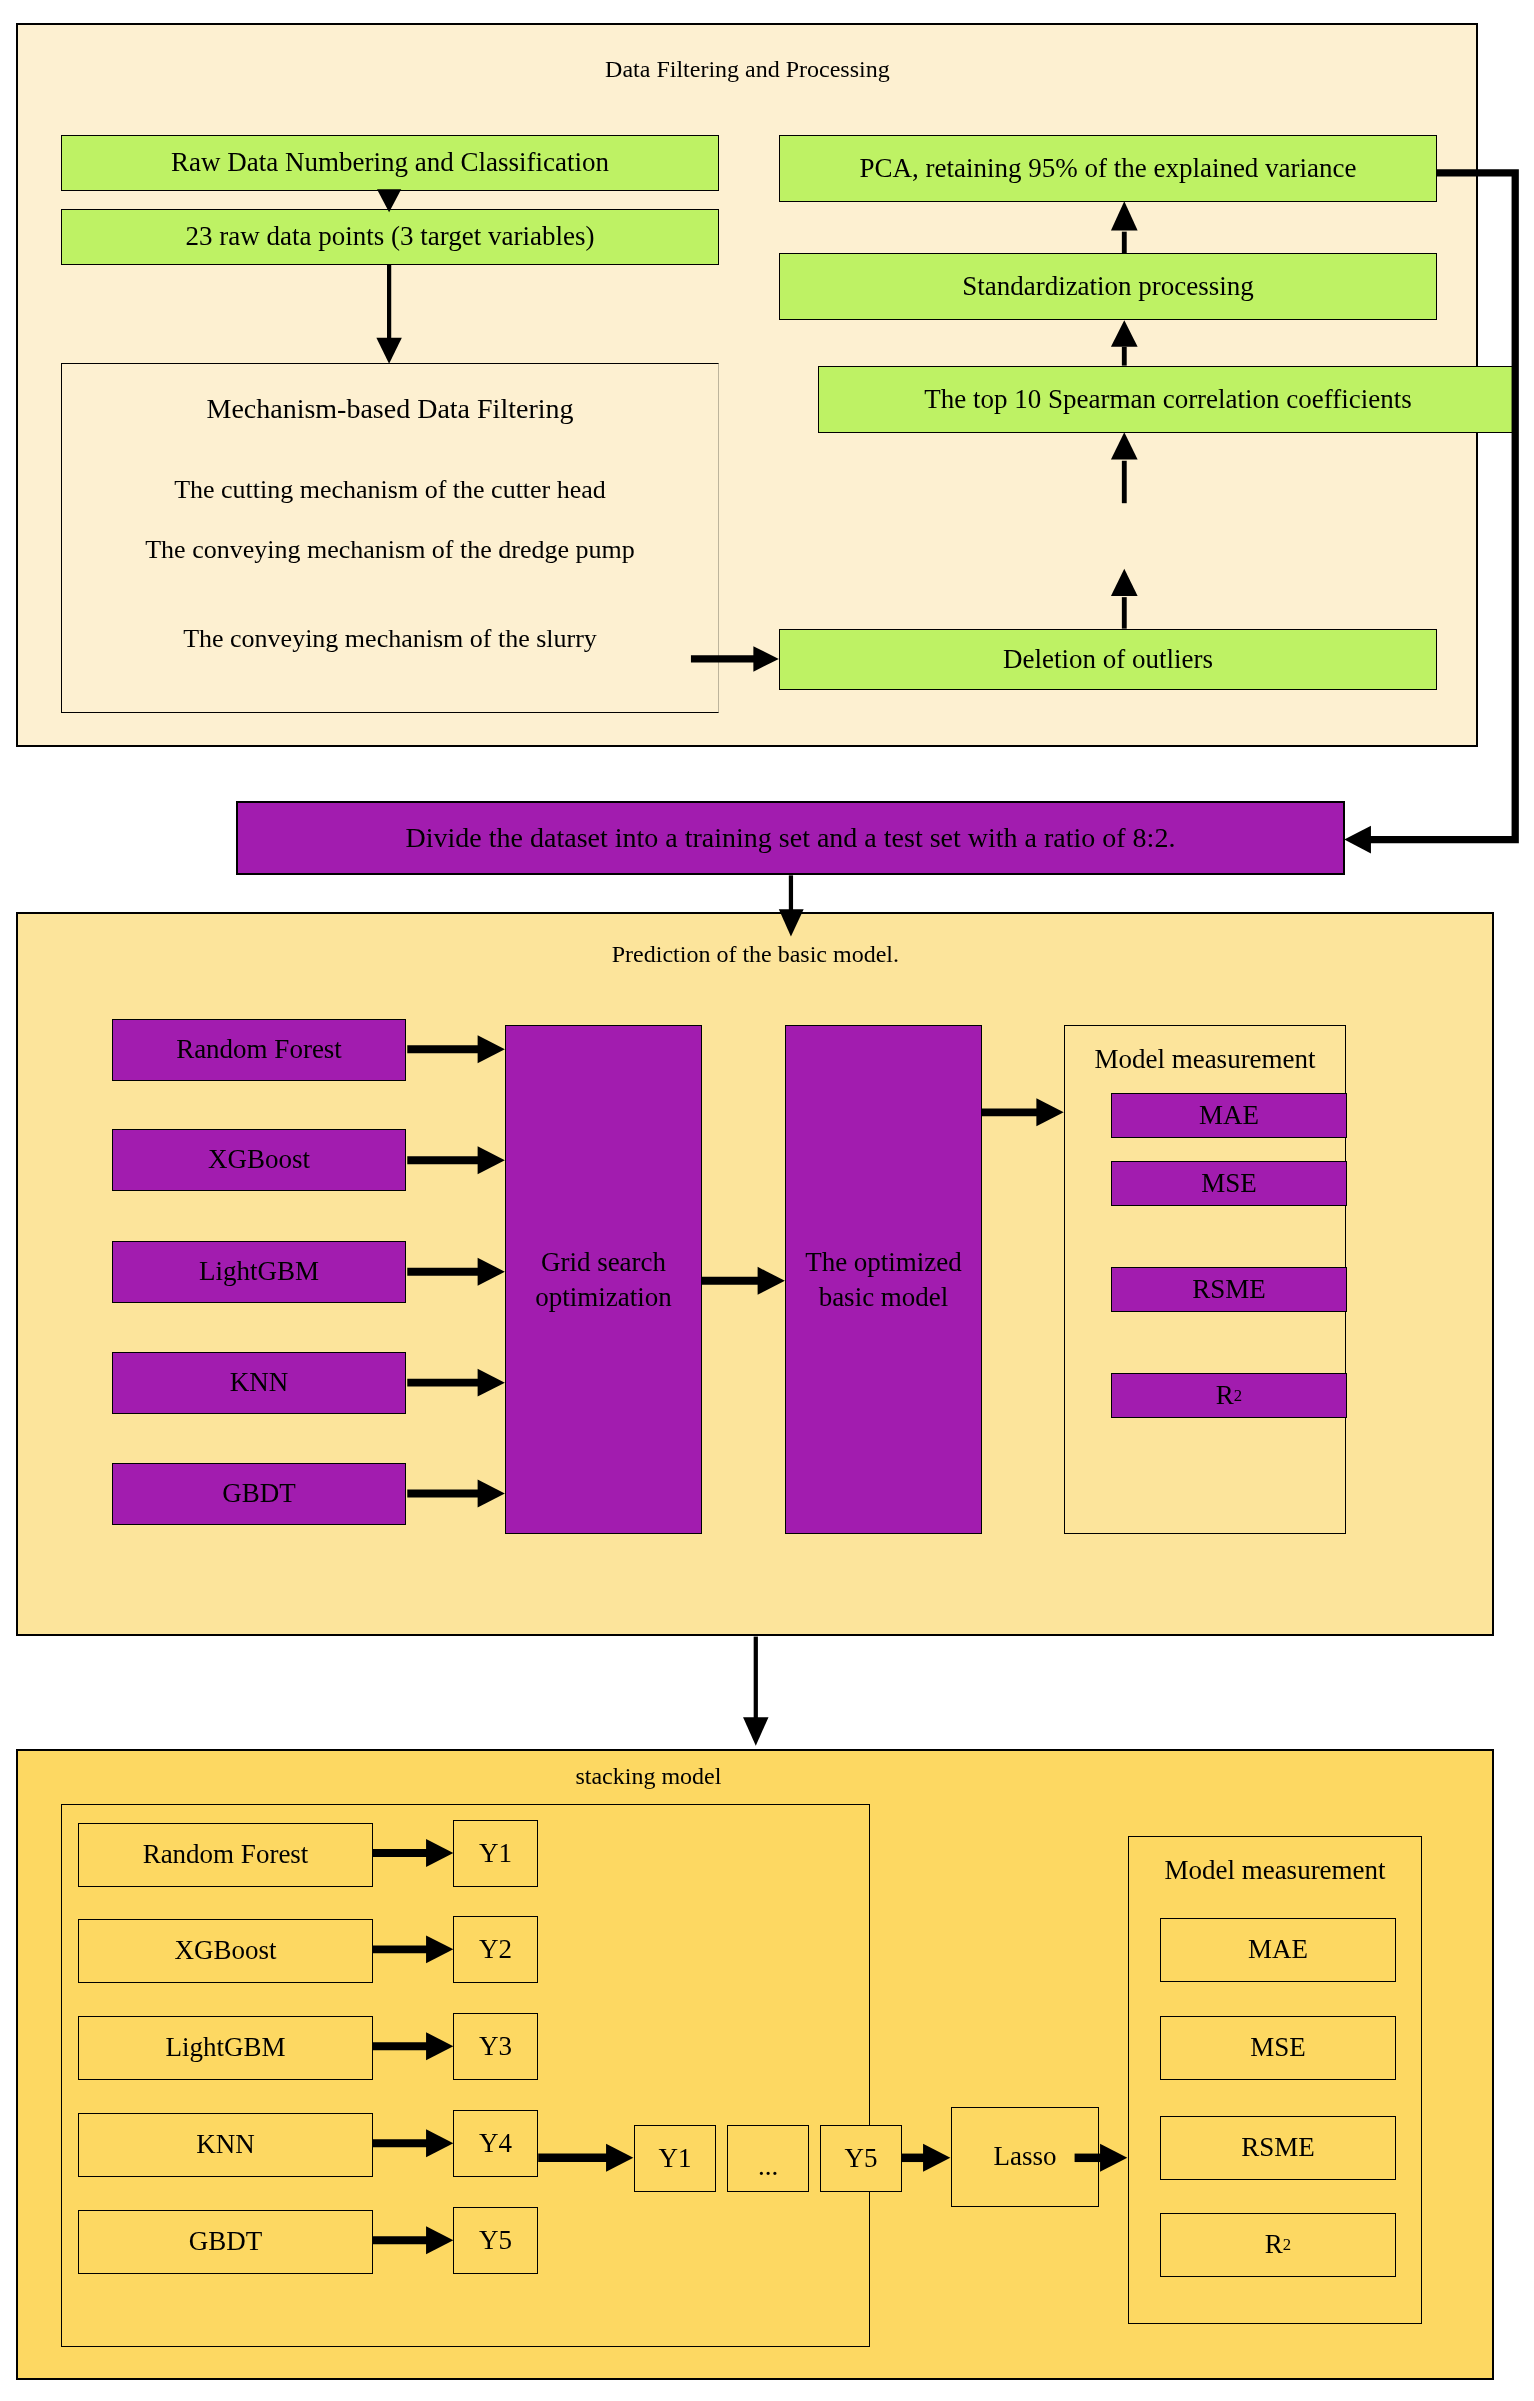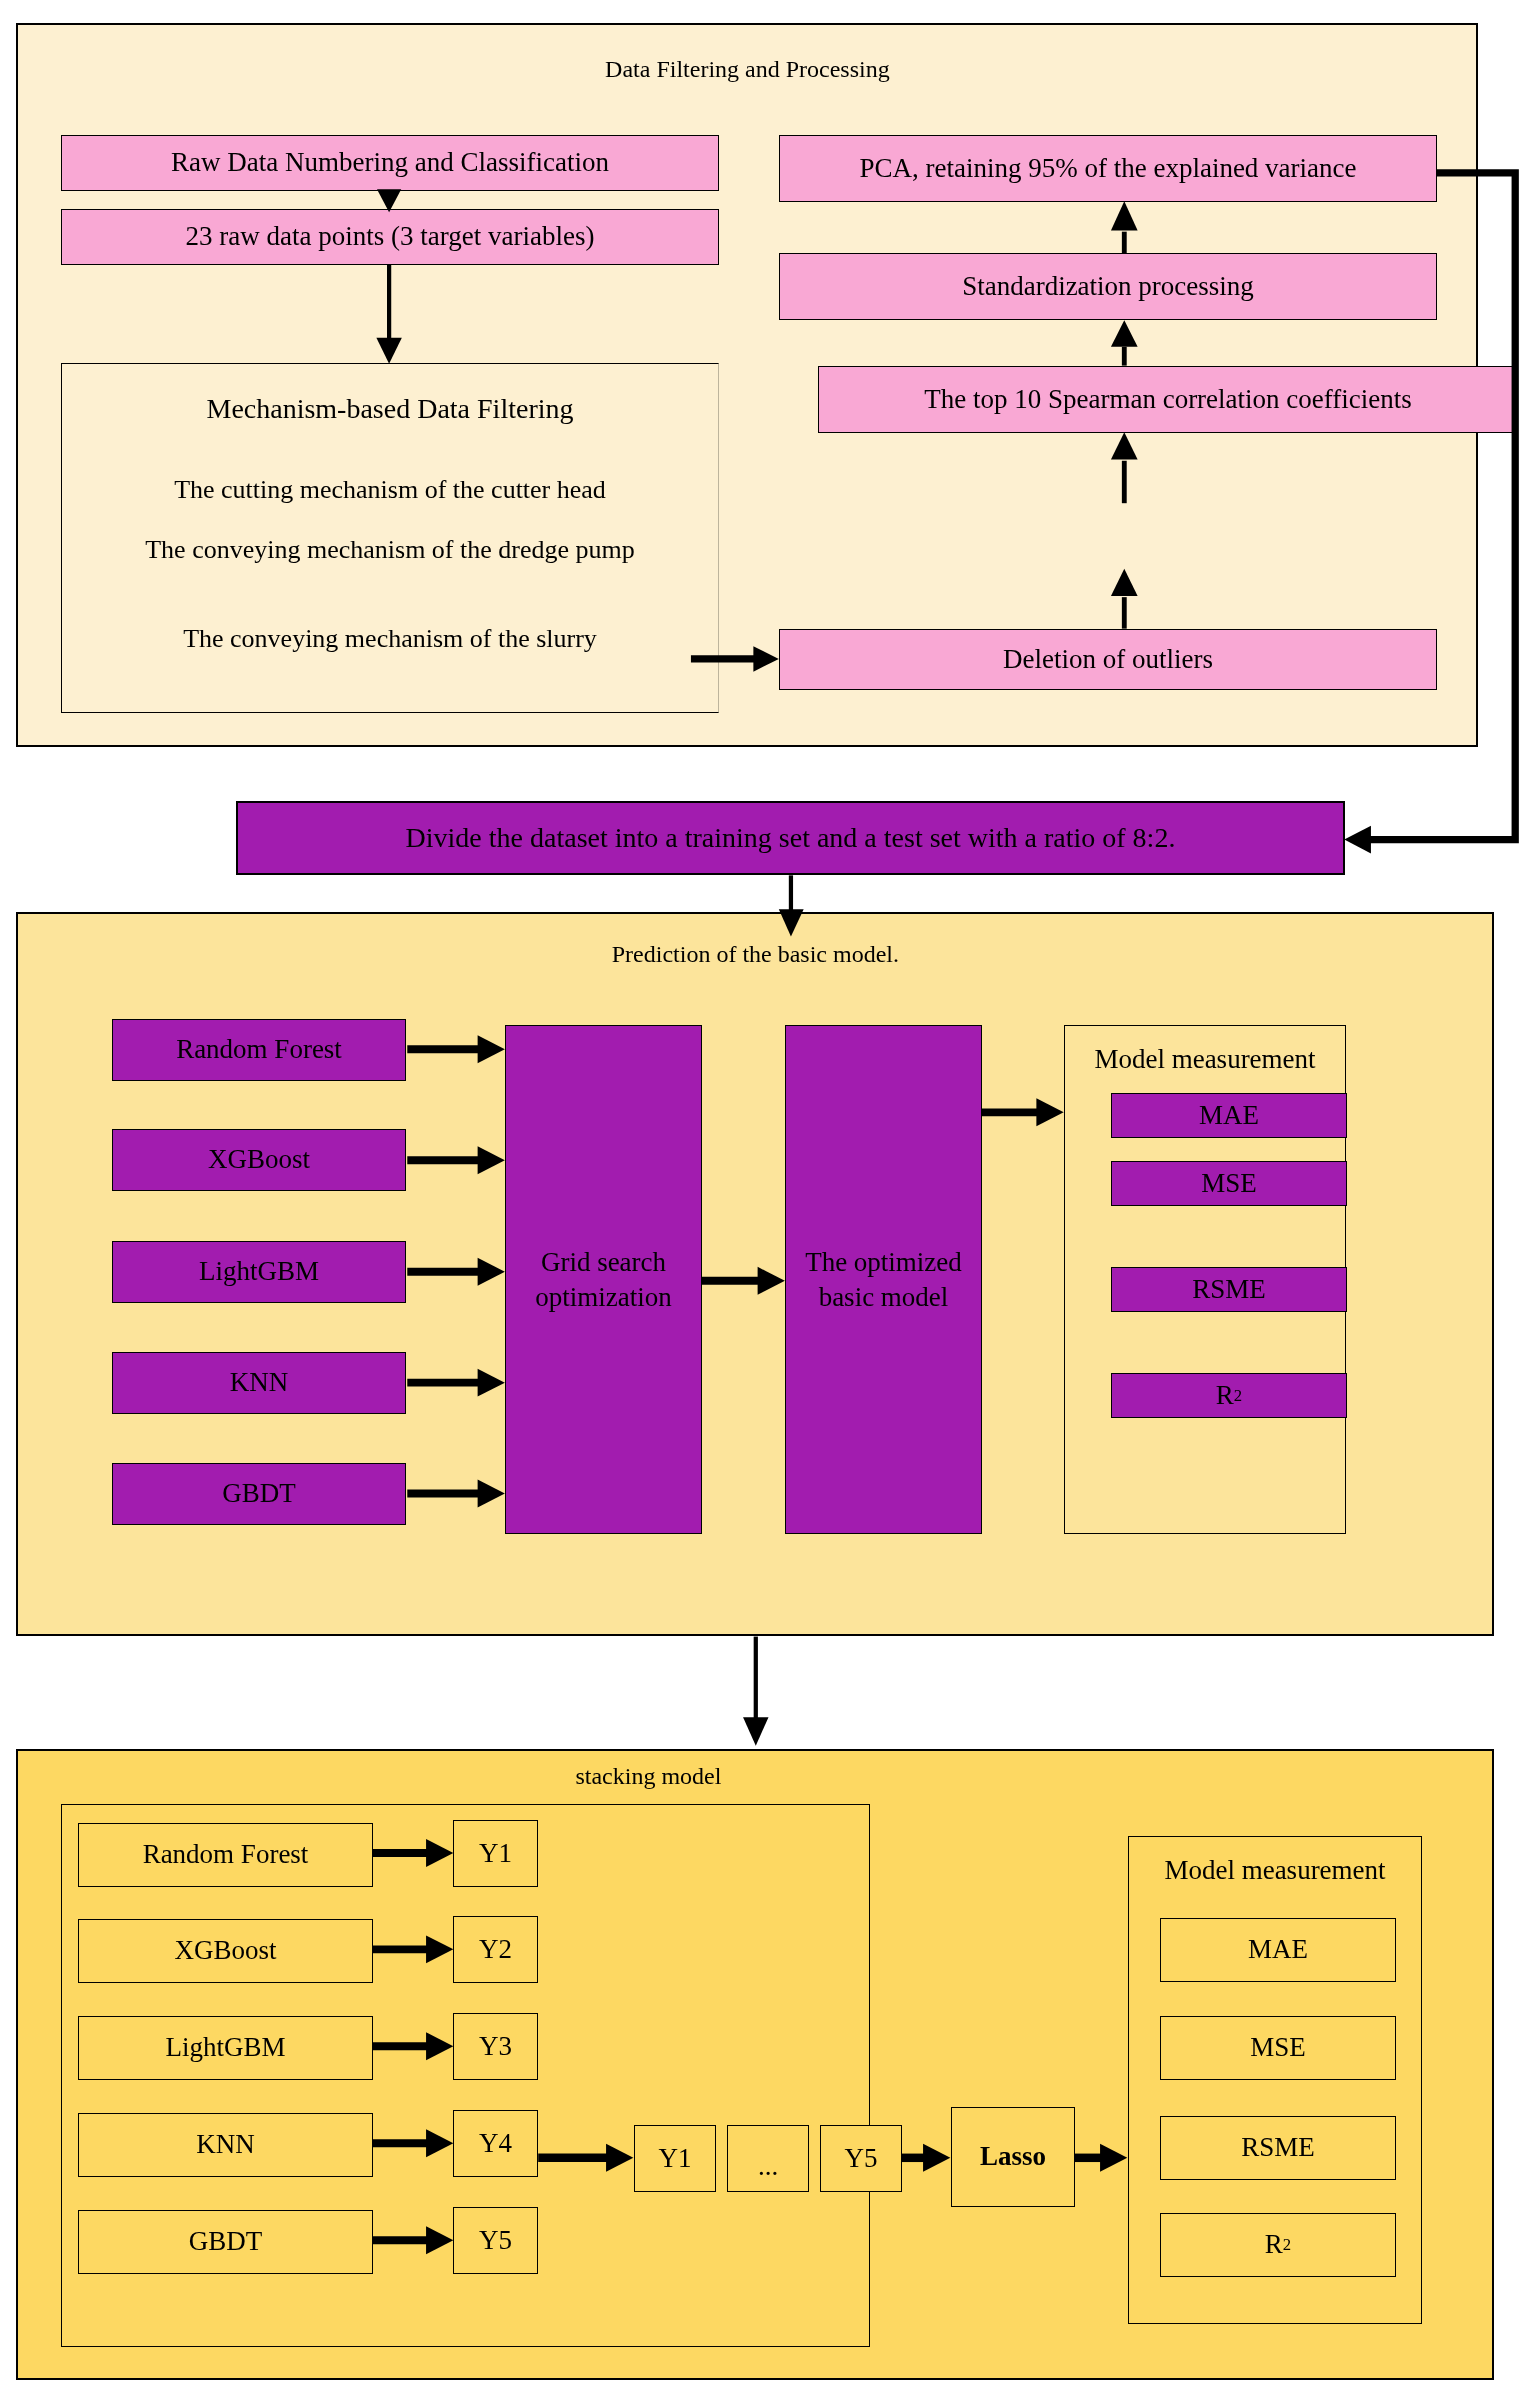--- a/index.html
+++ b/index.html
@@ -22,21 +22,21 @@
   }
 
   
   .box{
     position:absolute;box-sizing:border-box;
     border:1.8px solid #000;
     display:flex;align-items:center;justify-content:center;
     text-align:center;line-height:1.18;
     font-size:27px;padding:1.2px 4.9px;
   }
-  .box.cream{background:#f9a8d4;}
+  .box.cream{background:#bef264;}
   .box.mid{background:#a21caf;}
   .box.bot{background:#fdd862;}
   .box.thin{border-width:1.2px;}
 
   
   .box-mech{
     position:absolute;box-sizing:border-box;
     background:#fdf0d1;
     border:1.8px solid #000;
     border-right:0.6px solid rgba(0,0,0,0.25);
@@ -142,21 +142,21 @@
   <div class="box bot" style="left:78px;top:2113px;width:295px;height:64px;">KNN</div>
   <div class="box bot" style="left:453px;top:2110px;width:85px;height:67px;">Y4</div>
 
   <div class="box bot" style="left:78px;top:2210px;width:295px;height:64px;">GBDT</div>
   <div class="box bot" style="left:453px;top:2207px;width:85px;height:67px;">Y5</div>
 
   <div class="box bot" style="left:634px;top:2125px;width:82px;height:67px;">Y1</div>
   <div class="box bot" style="left:727px;top:2125px;width:82px;height:67px;align-items:flex-end;padding-bottom:8.5px;">...</div>
   <div class="box bot" style="left:820px;top:2125px;width:82px;height:67px;">Y5</div>
 
-  <div class="box bot" style="left:951px;top:2107px;width:124px;height:100px;font-weight:bold;">Lasso</div>
+  <div class="box bot" style="left:951px;top:2107px;width:148px;height:100px;">Lasso</div>
 
   <div class="group" style="left:1128px;top:1836px;width:294px;height:488px;">
     <div class="group-title" style="top:18px;">Model measurement</div>
   </div>
   <div class="box bot thin" style="left:1160px;top:1918px;width:236px;height:64px;">MAE</div>
   <div class="box bot thin" style="left:1160px;top:2016px;width:236px;height:64px;">MSE</div>
   <div class="box bot thin" style="left:1160px;top:2116px;width:236px;height:64px;">RSME</div>
   <div class="box bot thin" style="left:1160px;top:2213px;width:236px;height:64px;">
     <span>R</span>
       <span class="sup">2</span>

